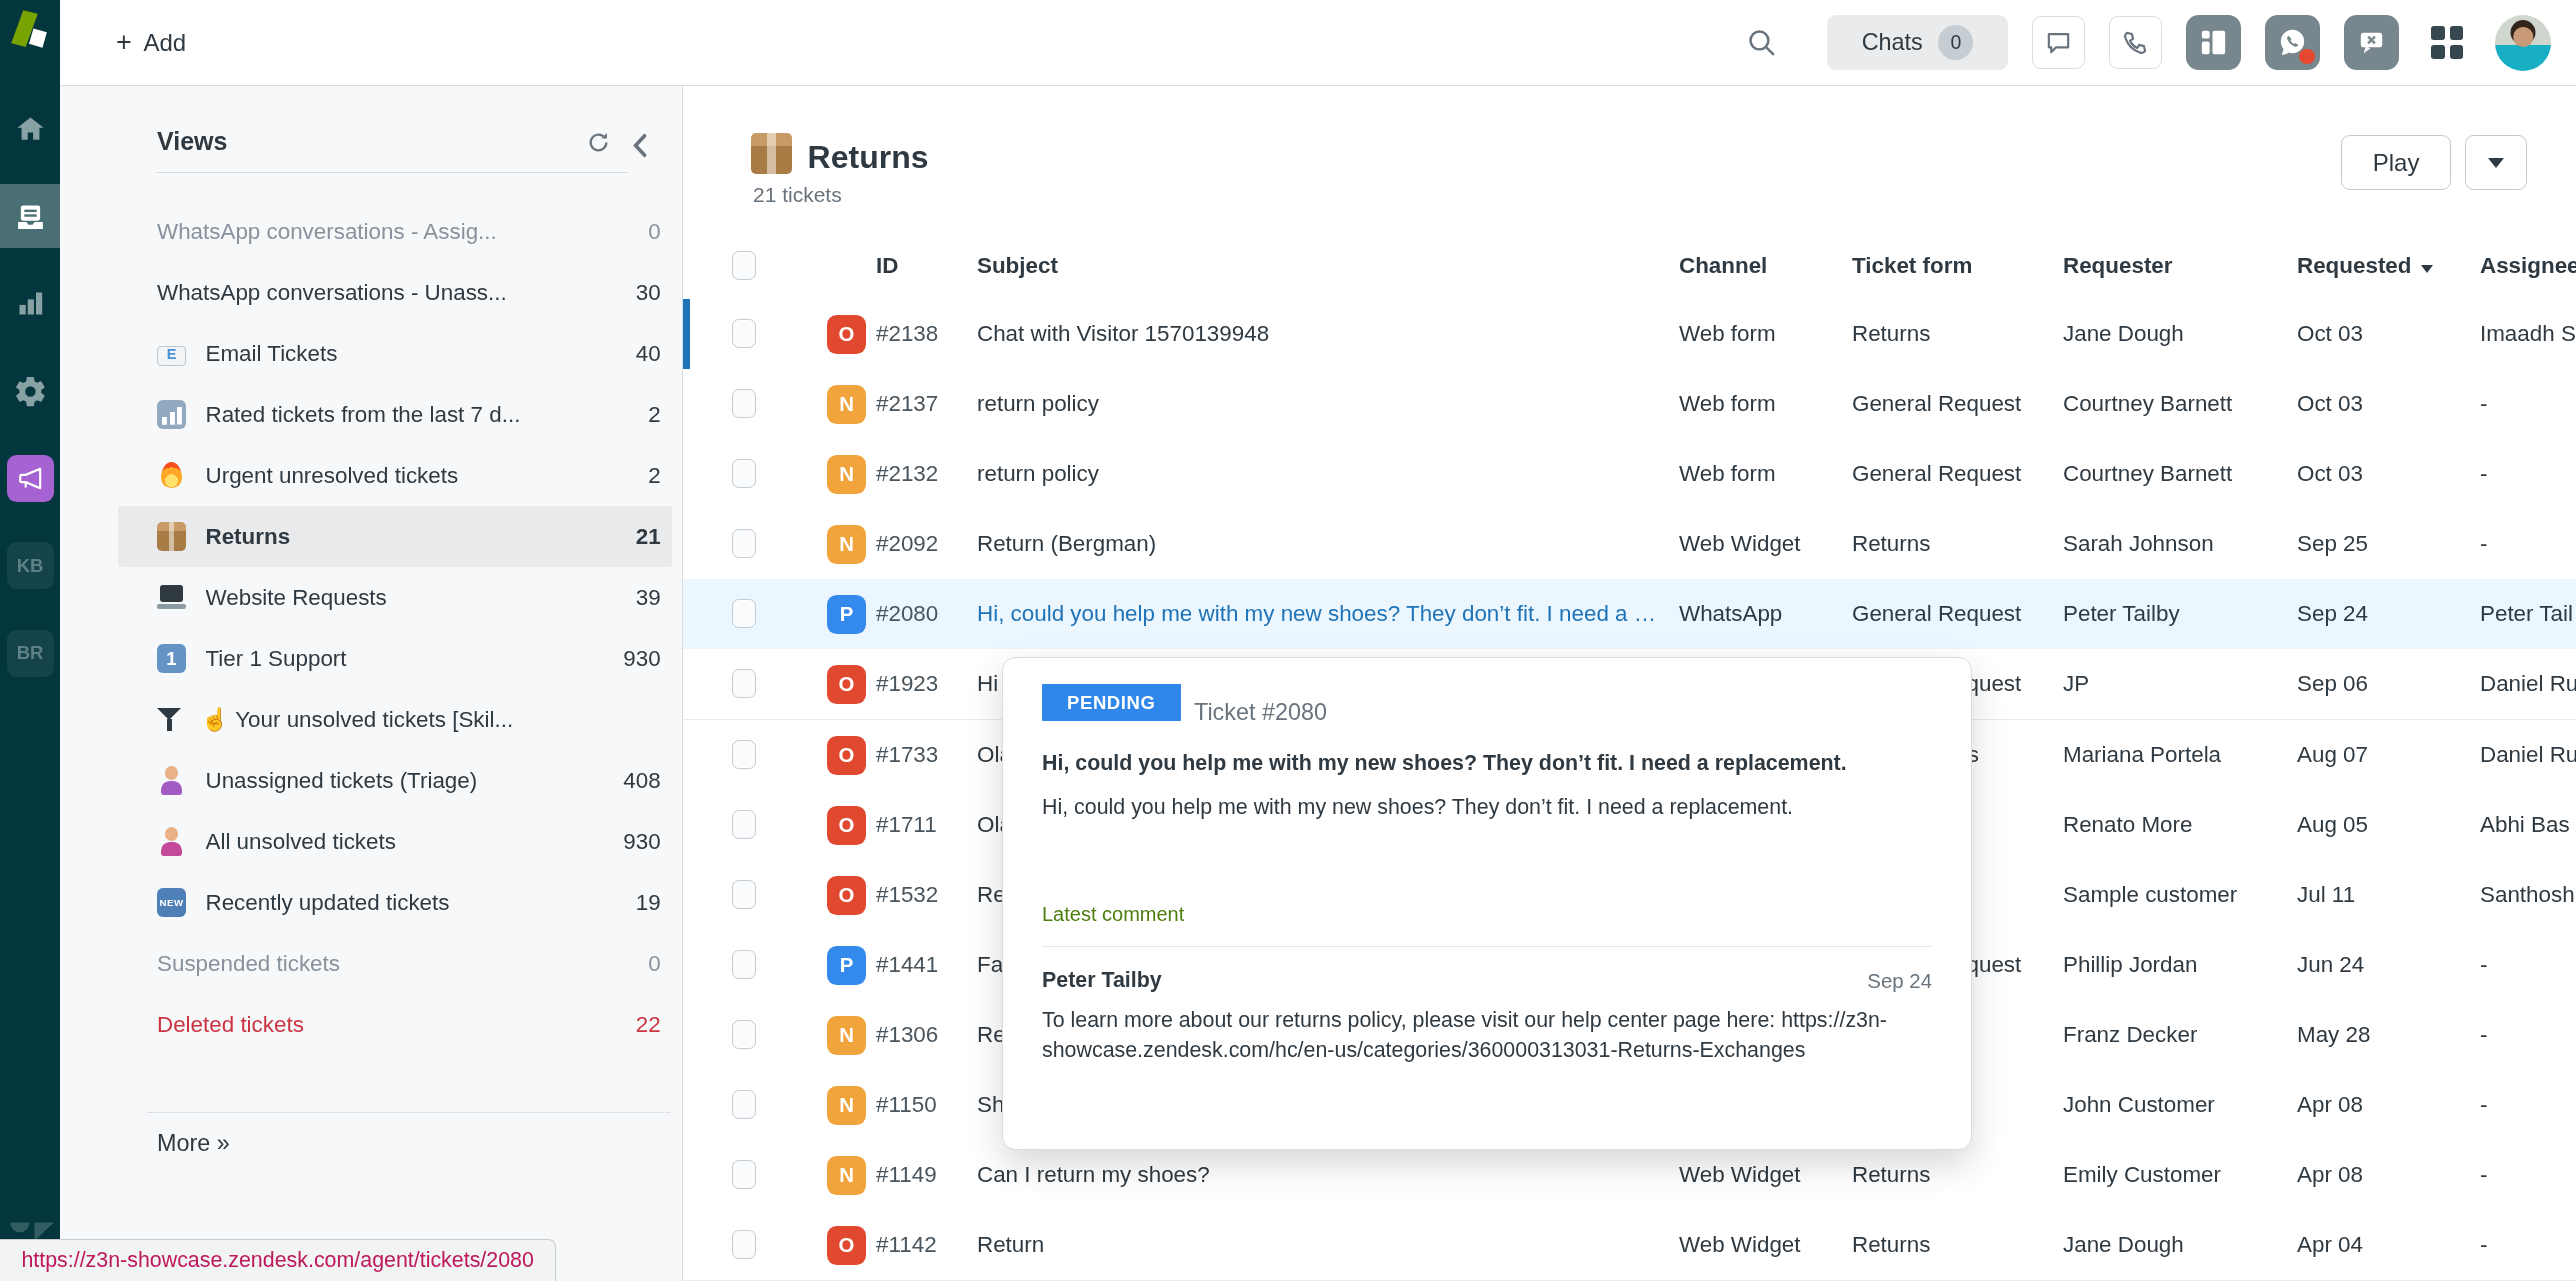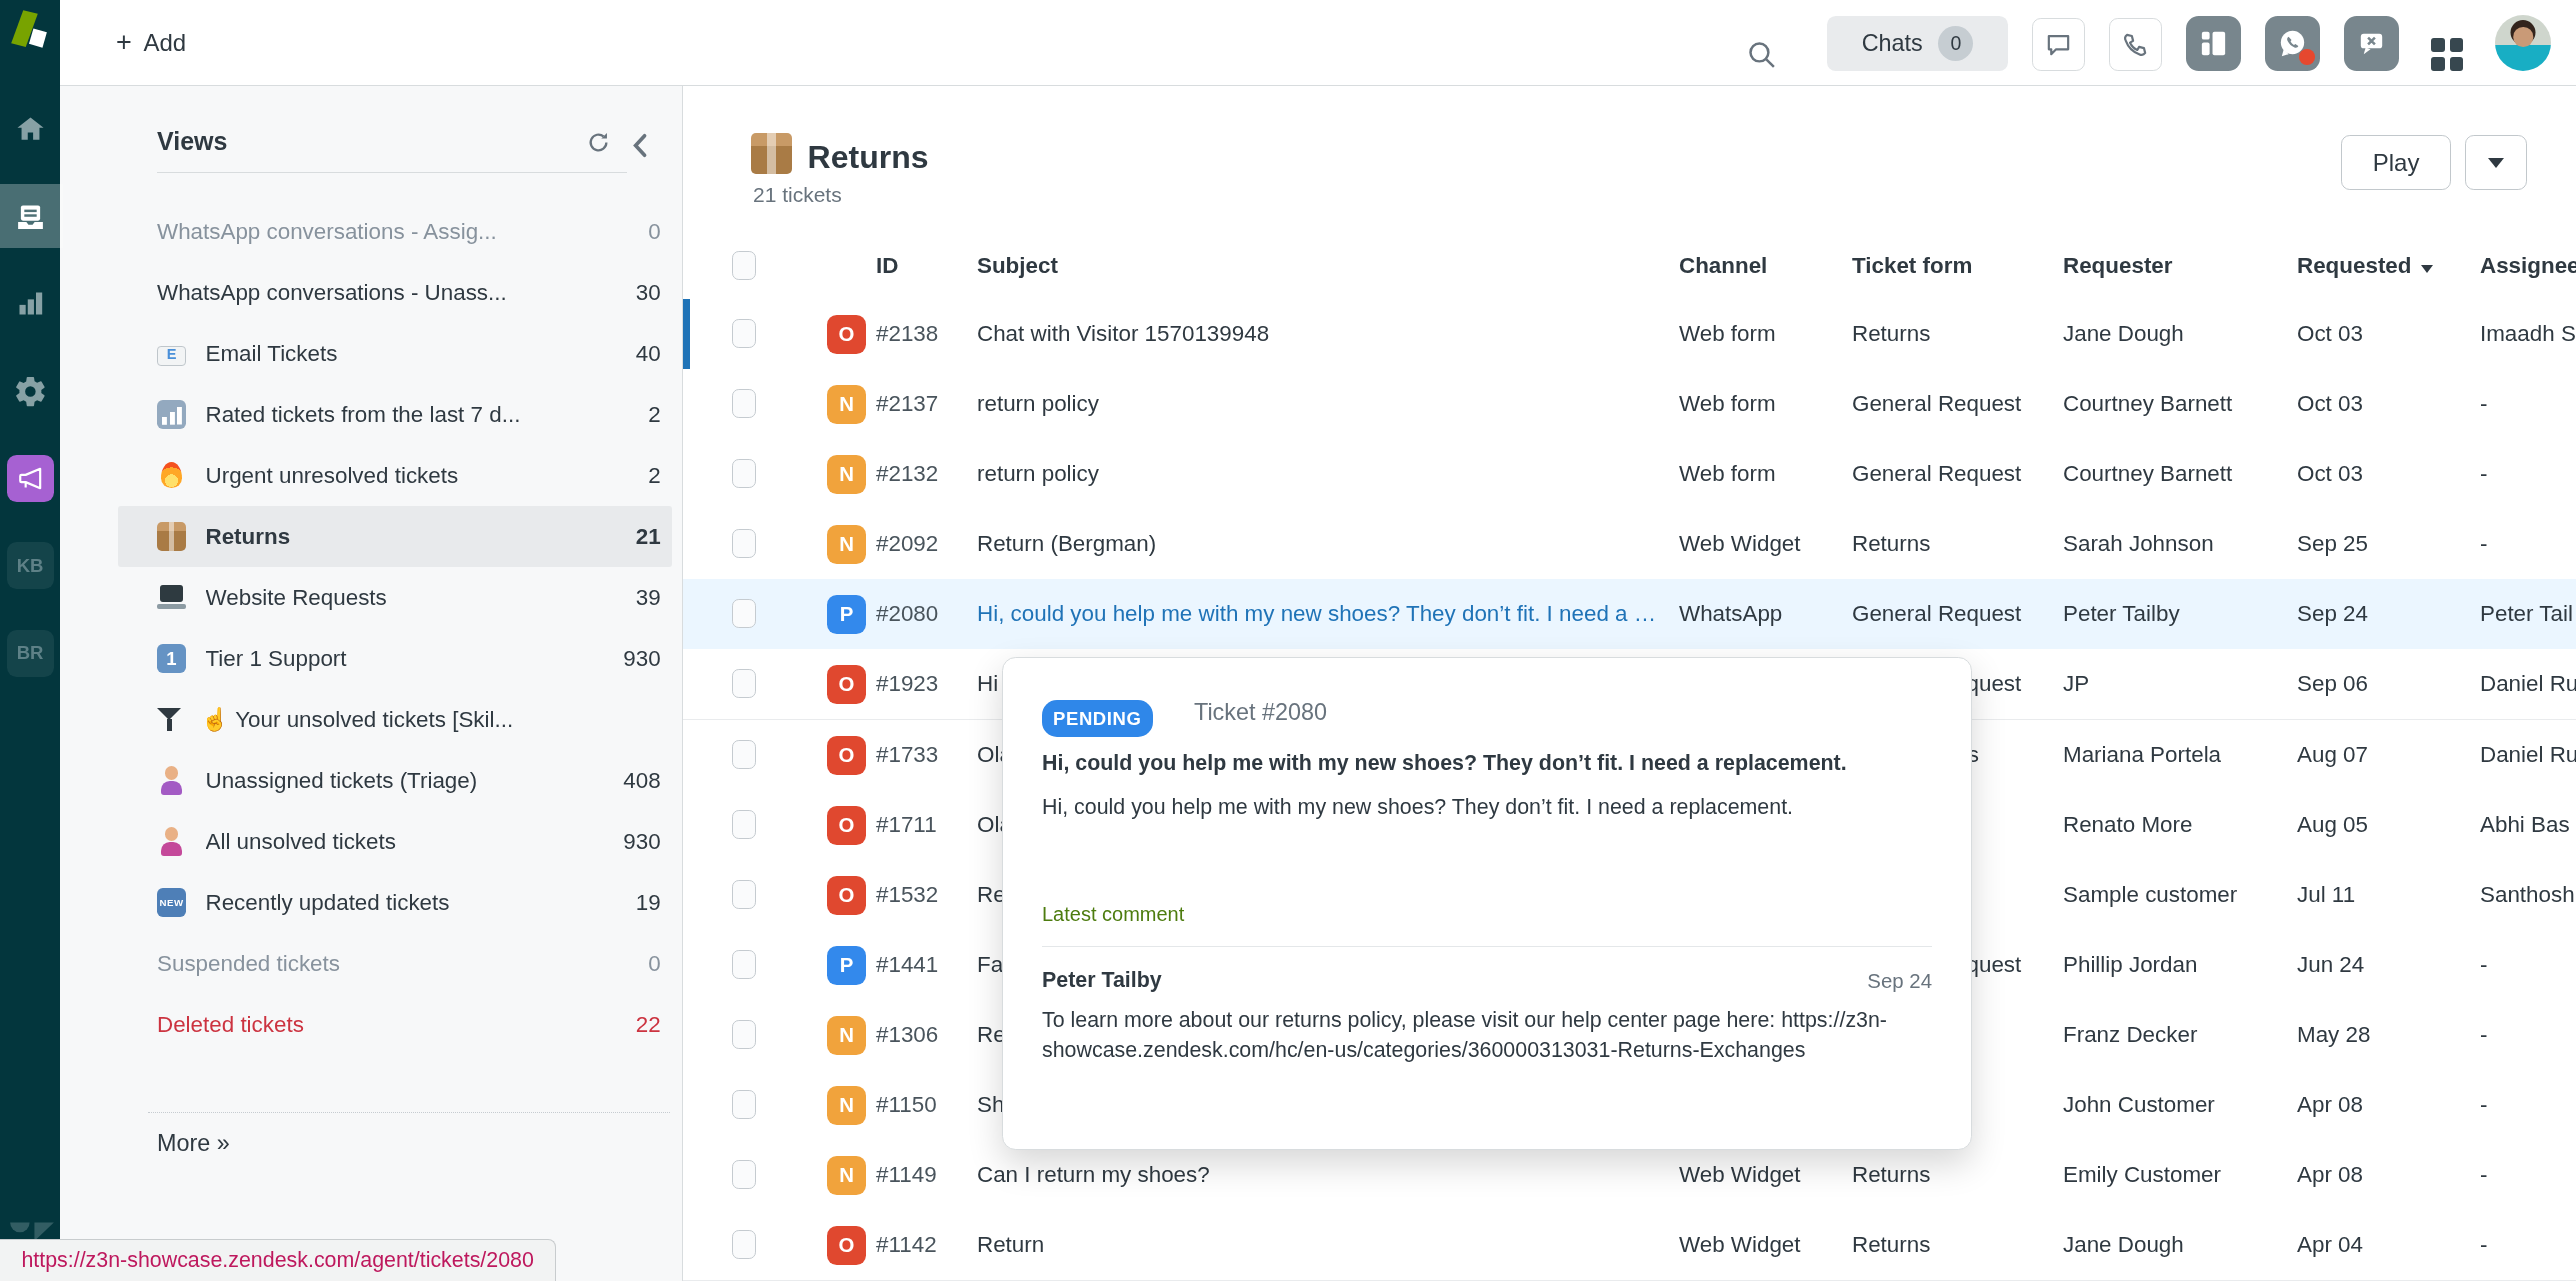--- a/index.html
+++ b/index.html
@@ -17,21 +17,21 @@
   .sq-btn{width:47px;height:47px;border-radius:9.7px;display:flex;align-items:center;justify-content:center;}
   .sq-purple{background:#A661D2;}
   .sq-dim{background:rgba(255,255,255,0.07);color:#5E8187;font-weight:bold;font-size:18.5px;}
   .zfade{position:absolute;left:7.8px;bottom:39px;opacity:.30;}
 
   
   .topbar{position:absolute;left:60px;top:0;right:0;height:86px;background:#fff;border-bottom:1px solid #D8DCDE;
           display:flex;align-items:center;padding:0 25px;box-sizing:border-box;z-index:4;}
   .add-tab{display:flex;align-items:center;gap:11.7px;margin-left:31px;font-size:24px;color:#2F3941;cursor:default;}
   .add-plus{font-size:27px;line-height:27px;color:#2F3941;}
-  .tb-right{margin-left:auto;display:flex;align-items:flex-end;gap:24px;}
+  .tb-right{margin-left:auto;display:flex;align-items:center;gap:24px;}
   .chats-pill{height:55px;background:#E9EBED;border-radius:8.8px;display:flex;align-items:center;gap:15.6px;
               padding:0 35px;margin-left:25px;}
   .chats-label{font-size:23.4px;color:#2F3941;}
   .chats-count{width:35px;height:35px;border-radius:50%;background:#C6CDD2;display:flex;align-items:center;
                justify-content:center;font-size:19.5px;color:#2F3941;}
   .ob{width:51px;height:51px;border:1px solid #D8DCDE;border-radius:8.8px;background:#fff;display:flex;
       align-items:center;justify-content:center;}
   .ab{width:55px;height:55px;border-radius:12.7px;background:#78868D;position:relative;display:flex;
       align-items:center;justify-content:center;}
   .ab .reddot{position:absolute;right:5.8px;bottom:5.8px;width:15.6px;height:15.6px;border-radius:50%;background:#E5482F;}
@@ -126,21 +126,21 @@
   .h-requester{left:1380px;} .h-requested{left:1614px;} .h-assignee{left:1797px;}
   .cbx{position:absolute;left:49px;width:24px;height:29px;border:1.9px solid #C5CBD0;border-radius:6.8px;
        background:#FAFBFC;box-sizing:border-box;}
   .thead .cbx{top:18.5px;} .trow .cbx{top:20.4px;}
   .sbadge{position:absolute;left:144px;top:15.6px;width:39px;height:39px;border-radius:9.7px;color:#fff;
           font-weight:bold;font-size:20.4px;display:flex;align-items:center;justify-content:center;}
 
   
   .tooltip{position:absolute;left:1002px;top:657px;width:970px;height:493px;background:#fff;
            border:1px solid #D8DCDE;border-radius:13.6px;box-shadow:0 13.6px 35px rgba(0,0,0,.16);z-index:50;box-sizing:border-box;}
-  .tt-badge{position:absolute;left:39px;top:42px;height:37px;padding:0 11px;border-radius:15px;background:#2F87E9;
+  .tt-badge{position:absolute;left:39px;top:26px;height:37px;padding:0 25px;border-radius:1px;background:#2F87E9;
             color:#fff;font-size:18.5px;font-weight:bold;letter-spacing:0.6px;display:flex;align-items:center;}
   .tt-ref{position:absolute;left:191px;top:41px;font-size:23.4px;color:#68737D;}
   .tt-title{position:absolute;left:39px;top:93px;font-size:21.4px;font-weight:bold;color:#2F3941;white-space:nowrap;
             max-width:892px;overflow:hidden;}
   .tt-body{position:absolute;left:39px;top:134px;width:808px;font-size:21.4px;line-height:31px;color:#2F3941;}
   .tt-latest{position:absolute;left:39px;top:245px;font-size:20px;color:#4d7c0f;}
   .tt-div{position:absolute;left:39px;right:39px;top:288px;border-top:1px solid #E4E7E9;}
   .tt-author{position:absolute;left:39px;top:310px;font-size:21.4px;font-weight:bold;color:#2F3941;}
   .tt-date{position:absolute;right:39px;top:312px;font-size:20.4px;color:#68737D;}
   .tt-comment{position:absolute;left:39px;top:347px;width:892px;font-size:21.4px;line-height:30px;color:#2F3941;

